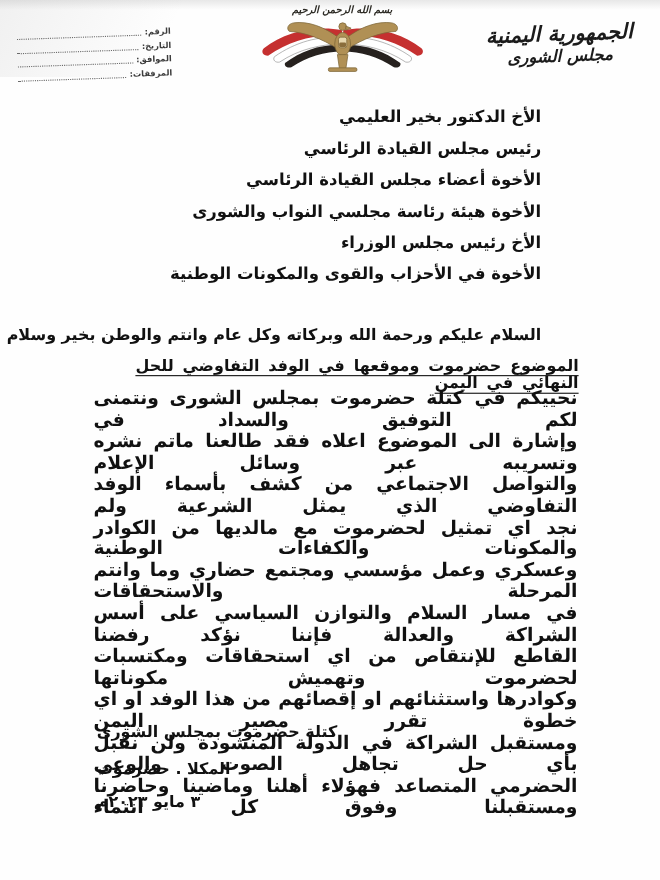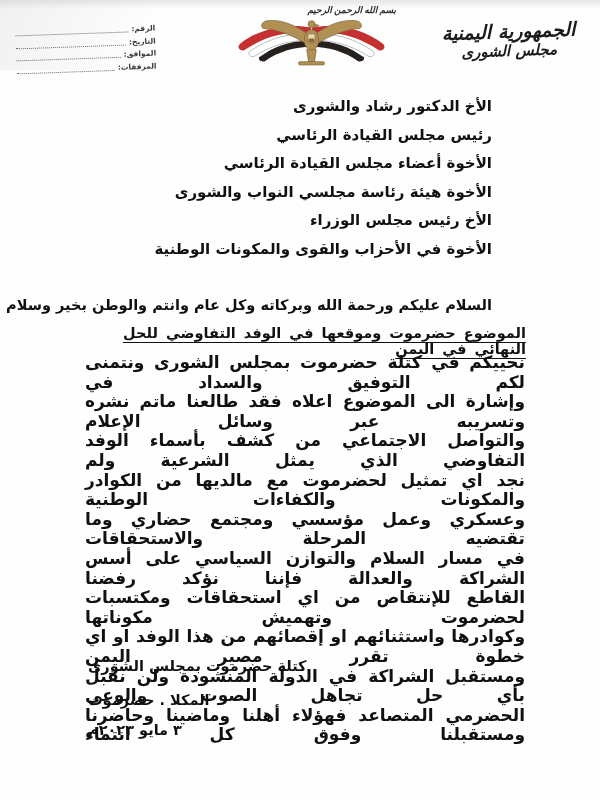--- a/index.html
+++ b/index.html
@@ -13,21 +13,21 @@
   .scan-corner{position:absolute;top:0;left:0;width:240px;height:70px;
     background:linear-gradient(115deg,rgba(150,150,150,.13),rgba(255,255,255,0) 62%);}
 
   
   .letterhead{position:absolute;top:0;left:0;right:0;height:90px;}
   .lh-fields{position:absolute;left:14px;top:26px;width:142px;transform:rotate(-2deg);}
   .lh-field{display:flex;align-items:flex-end;direction:rtl;height:10px;margin-bottom:2.5px;}
   .lh-field .label{font-size:7.5px;font-weight:bold;color:#3d3d3d;white-space:nowrap;line-height:10px;}
   .lh-field .dots{flex:1;border-bottom:1.2px dotted #6b6b6b;margin:0 3px 2px 2px;height:1px;}
 
-  .lh-center{position:absolute;left:226px;top:5px;width:170px;font-family:Liberation Serif, serif;}
+  .lh-center{position:absolute;left:226px;top:5px;width:170px;text-align:center;}
   .bismillah{font-size:9px;font-weight:bold;color:#2e2c26;letter-spacing:.5px;
     font-style:italic;white-space:nowrap;margin-bottom:1px;}
   .emblem-svg{display:block;margin:0 auto;}
 
   .lh-titles{position:absolute;right:24px;top:20px;text-align:center;color:#1b1b1b;transform:rotate(-2deg);}
   .republic-title{font-size:19px;font-weight:bold;font-style:italic;line-height:22px;}
   .council-title{font-size:15px;font-weight:bold;font-style:italic;line-height:19px;}
 
   
   .recipients{position:absolute;top:92px;right:108px;left:88px;text-align:right;}
@@ -104,38 +104,38 @@
       </svg>
     </div>
 
     <div class="lh-titles">
       <div class="republic-title">الجمهورية اليمنية</div>
       <div class="council-title">مجلس الشورى</div>
     </div>
   </div>
 
   <div class="recipients">
-    <div class="recipient-line">الأخ الدكتور رشاد والشورى</div>
+    <div class="recipient-line">الأخ الدكتور بخير العليمي</div>
     <div class="recipient-line">رئيس مجلس القيادة الرئاسي</div>
     <div class="recipient-line">الأخوة أعضاء مجلس القيادة الرئاسي</div>
     <div class="recipient-line">الأخوة هيئة رئاسة مجلسي النواب والشورى</div>
     <div class="recipient-line">الأخ رئيس مجلس الوزراء</div>
     <div class="recipient-line">الأخوة في الأحزاب والقوى والمكونات الوطنية</div>
   </div>
 
   <div class="greeting">السلام عليكم ورحمة الله وبركاته وكل عام وانتم والوطن بخير وسلام</div>
 
   <div class="subject">الموضوع حضرموت وموقعها في الوفد التفاوضي للحل النهائي في اليمن</div>
 
   <div class="body-block">
     <div class="body-line">نحييكم في كتلة حضرموت بمجلس الشورى ونتمنى لكم التوفيق والسداد في</div>
     <div class="body-line">وإشارة الى الموضوع اعلاه فقد طالعنا ماتم نشره وتسريبه عبر وسائل الإعلام</div>
     <div class="body-line">والتواصل الاجتماعي من كشف بأسماء الوفد التفاوضي الذي يمثل الشرعية ولم</div>
     <div class="body-line">نجد اي تمثيل لحضرموت مع مالديها من الكوادر والمكونات والكفاءات الوطنية</div>
-    <div class="body-line">وعسكري وعمل مؤسسي ومجتمع حضاري وما تقتضيه المرحلة والاستحقاقات</div>
+    <div class="body-line">وعسكري وعمل مؤسسي ومجتمع حضاري وما وانتم المرحلة والاستحقاقات</div>
     <div class="body-line">في مسار السلام والتوازن السياسي على أسس الشراكة والعدالة فإننا نؤكد رفضنا</div>
     <div class="body-line">القاطع للإنتقاص من اي استحقاقات ومكتسبات لحضرموت وتهميش مكوناتها</div>
     <div class="body-line">وكوادرها واستثنائهم او إقصائهم من هذا الوفد او اي خطوة تقرر مصير اليمن</div>
     <div class="body-line">ومستقبل الشراكة في الدولة المنشودة ولن نقبل بأي حل تجاهل الصوت والوعي</div>
     <div class="body-line">الحضرمي المتصاعد فهؤلاء أهلنا وماضينا وحاضرنا ومستقبلنا وفوق كل انتماء</div>
 
   </div>
 
   <div class="signature">
     <div class="sig-org">كتلة حضرموت بمجلس الشورى</div>

